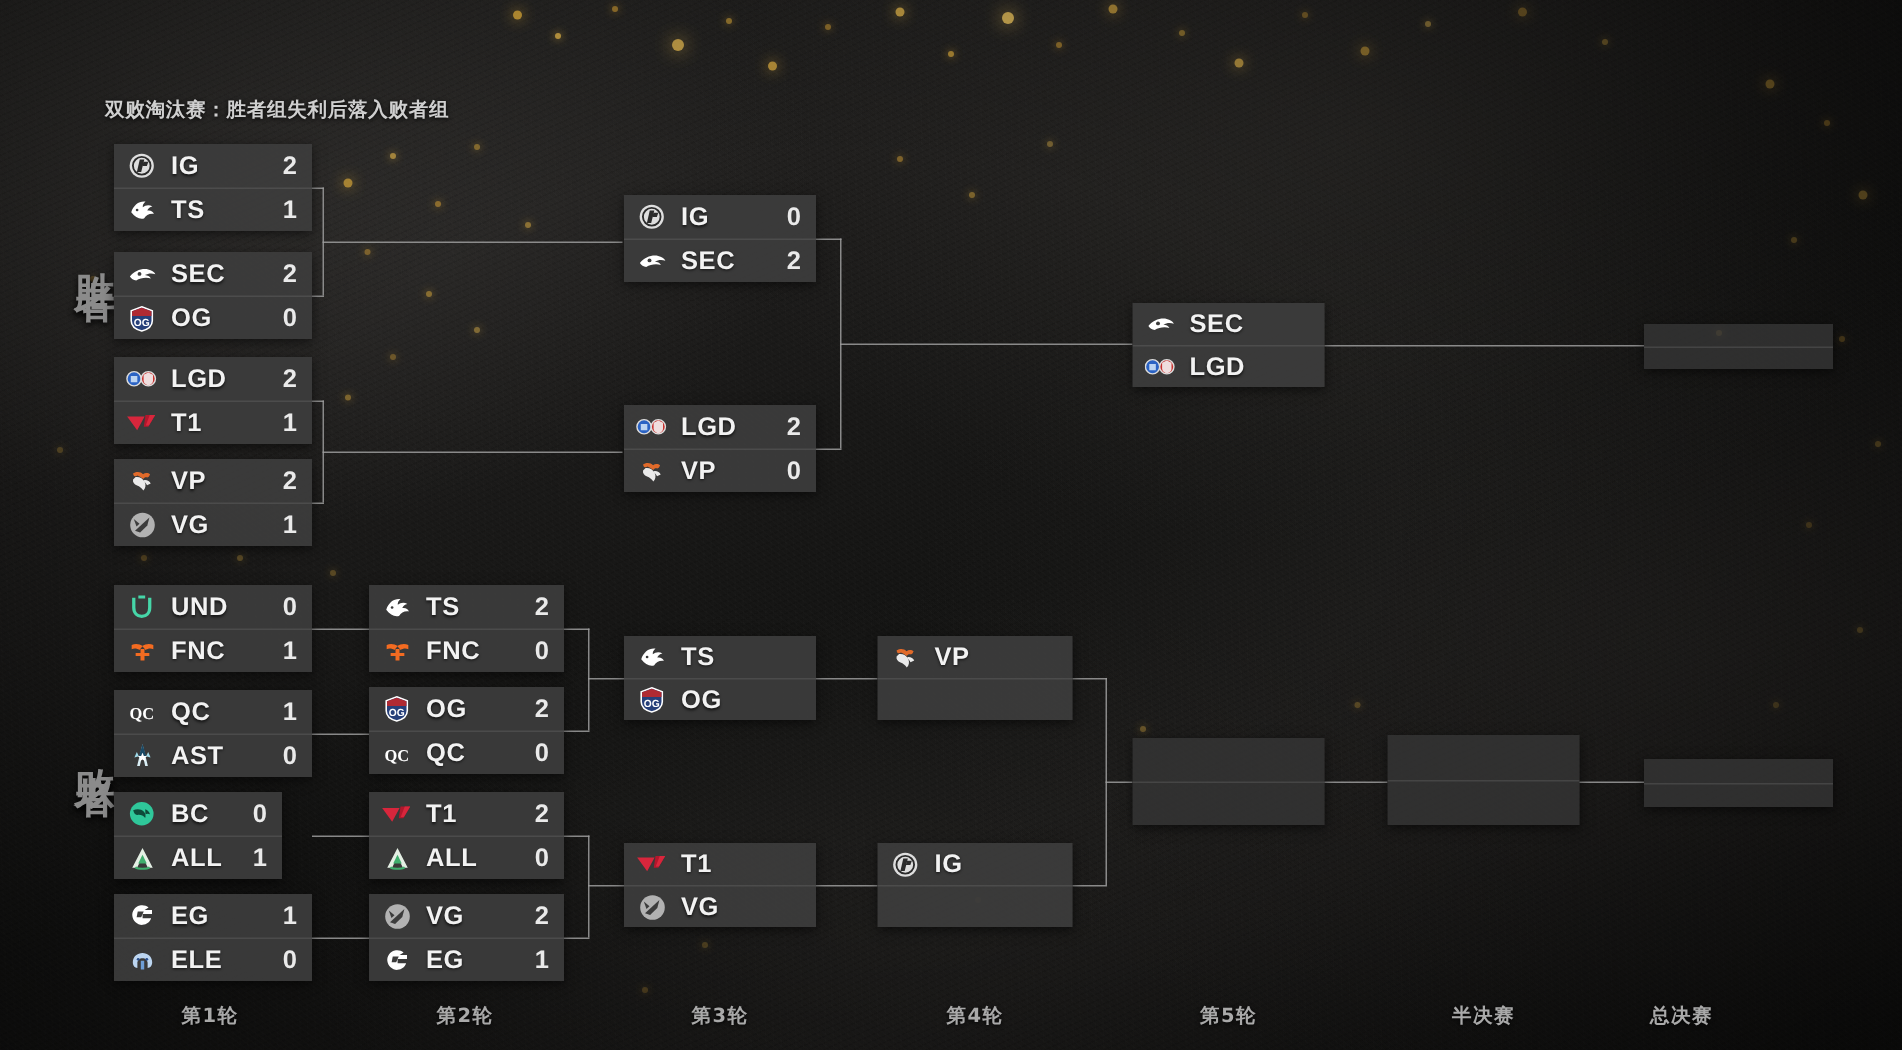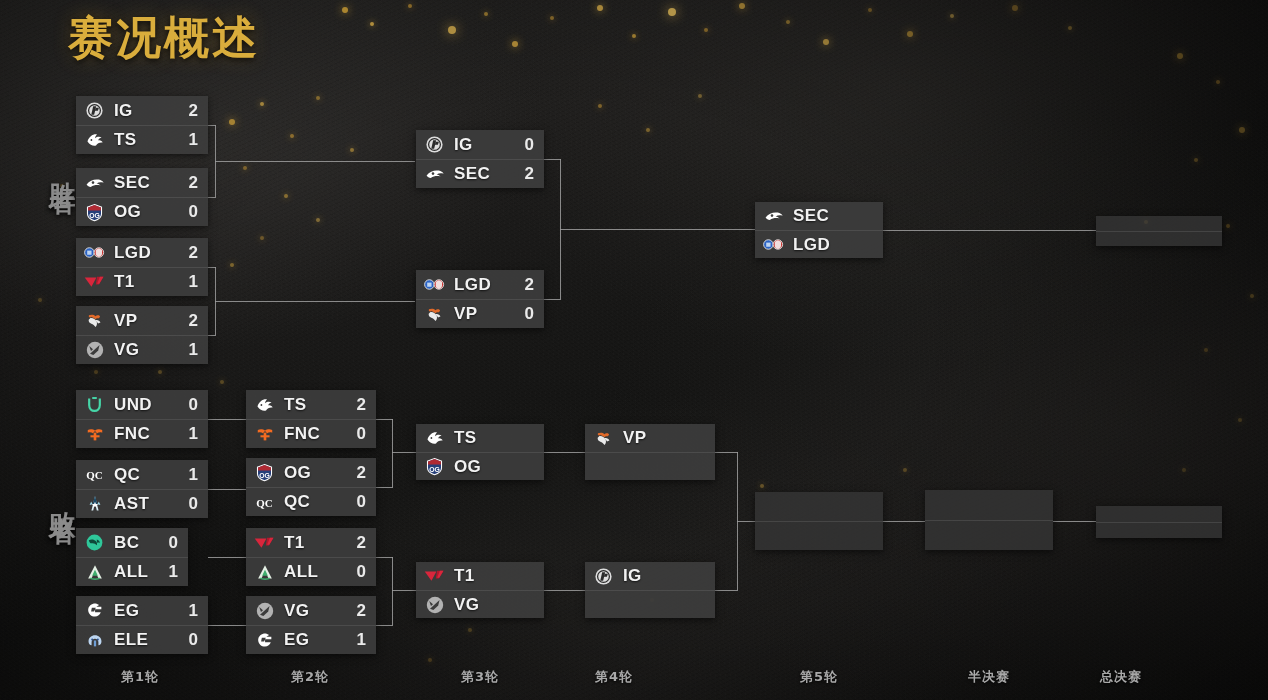--- a/index.html
+++ b/index.html
@@ -165,21 +165,21 @@
       <div class="spark" style="left: 903px; top: 468px; width: 4px; height: 4px; background: rgb(232, 180, 62); opacity: 0.3; box-shadow: rgb(232, 180, 62) 0px 0px 6px;"></div>
       <div class="spark" style="left: 1144px; top: 220px; width: 4px; height: 4px; background: rgb(240, 192, 78); opacity: 0.5; box-shadow: rgb(240, 192, 78) 0px 0px 6px;"></div>
       <div class="spark" style="left: 60px; top: 184px; width: 4px; height: 4px; background: rgb(217, 163, 54); opacity: 0.35; box-shadow: rgb(217, 163, 54) 0px 0px 6px;"></div>
       <div class="spark" style="left: 38px; top: 298px; width: 4px; height: 4px; background: rgb(232, 180, 62); opacity: 0.3; box-shadow: rgb(232, 180, 62) 0px 0px 6px;"></div>
       <div class="spark" style="left: 94px; top: 370px; width: 4px; height: 4px; background: rgb(217, 163, 54); opacity: 0.3; box-shadow: rgb(217, 163, 54) 0px 0px 6px;"></div>
       <div class="spark" style="left: 158px; top: 370px; width: 4px; height: 4px; background: rgb(237, 185, 68); opacity: 0.3; box-shadow: rgb(237, 185, 68) 0px 0px 6px;"></div>
       <div class="spark" style="left: 220px; top: 380px; width: 4px; height: 4px; background: rgb(232, 180, 62); opacity: 0.3; box-shadow: rgb(232, 180, 62) 0px 0px 6px;"></div>
     </div>
   <div class="bg-vignette"></div>
 
-  <div class="title">赛况概述</div>
+  <div class="subtitle">双败淘汰赛：胜者组失利后落入败者组</div>
 
   <div class="side-label" id="side-winners">胜者</div>
   <div class="side-label" id="side-losers">败者</div>
 
   <div id="connectors">
       <div class="line v" style="left: 215px; top: 125px; height: 72px;"></div>
       <div class="line h" style="left: 208px; top: 125px; width: 8px;"></div>
       <div class="line h" style="left: 208px; top: 197px; width: 8px;"></div>
       <div class="line h" style="left: 215px; top: 161px; width: 200px;"></div>
       <div class="line v" style="left: 215px; top: 267px; height: 68px;"></div>
@@ -707,18 +707,18 @@
           <span class="logo"></span>
           <span class="tname"></span>
           <span class="tscore"></span>
         </div>
       </div>
     </div>
   <div id="round-labels">
       <div class="round-label" style="left: 90px; width: 100px;">第1轮</div>
       <div class="round-label" style="left: 260px; width: 100px;">第2轮</div>
       <div class="round-label" style="left: 430px; width: 100px;">第3轮</div>
-      <div class="round-label" style="left: 564px; width: 100px;">第4轮</div>
+      <div class="round-label" style="left: 600px; width: 100px;">第4轮</div>
       <div class="round-label" style="left: 769px; width: 100px;">第5轮</div>
       <div class="round-label" style="left: 939px; width: 100px;">半决赛</div>
       <div class="round-label" style="left: 1071px; width: 100px;">总决赛</div>
     </div>
 </div>
 
 </body></html>

